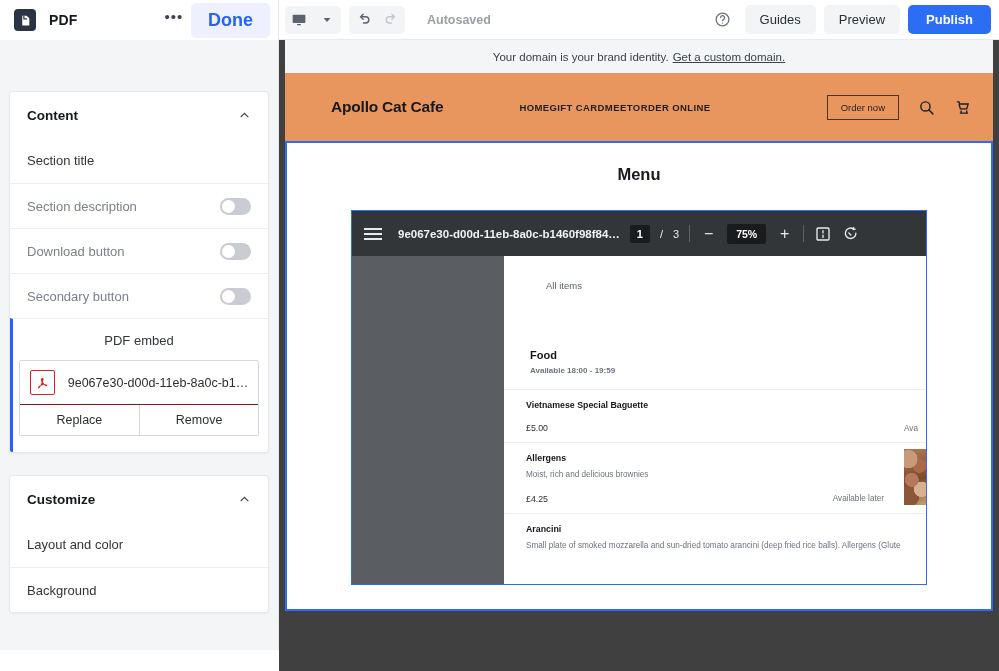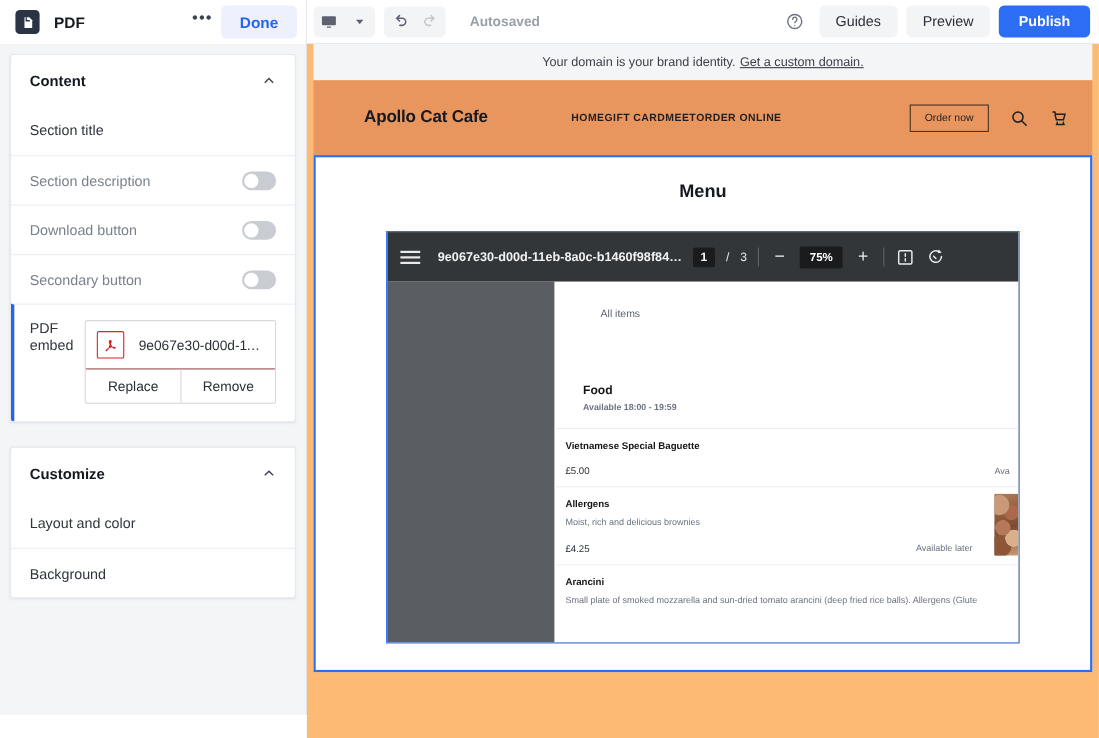--- a/index.html
+++ b/index.html
@@ -38,32 +38,33 @@
   .panel-head-spacer { flex: 1 1 auto; }
   .dots-btn {
     width: 26px; height: 26px; border-radius: 4px;
     display: flex; align-items: center; justify-content: center;
     color: #3d4351; font-size: 15px; letter-spacing: 1px;
     line-height: 4px; padding-bottom: 7px; cursor: pointer;
   }
   .done-btn {
     margin-left: 4px;
     background: #eef1fd; color: #2563f5;
-    font-size: 14px; font-weight: 700;
+    font-size: 18px; font-weight: 700;
     border: none; border-radius: 5px;
     padding: 7px 17px; cursor: pointer;
     font-family: "Liberation Sans", sans-serif;
   }
 
   .panel-body { flex: 1 1 auto; overflow: hidden; padding: 9px 9px 0 9px; }
   .card {
     background: #ffffff; border-radius: 3px;
     border: 1px solid #e6e8eb;
     box-shadow: 0 1px 2px rgba(20,25,35,.05);
     overflow: hidden;
+    margin-top: 42px;
   }
   .card + .card { margin-top: 22px; }
   .card-head {
     height: 46px; padding: 0 17px;
     display: flex; align-items: center; cursor: pointer;
   }
   .card-head .t { font-size: 13.5px; font-weight: 700; color: #14181f; flex: 1 1 auto; }
   .chev { width: 13px; height: 13px; color: #3d4351; }
   .row {
     min-height: 45px; padding: 0 17px;
@@ -79,21 +80,21 @@
     cursor: pointer;
   }
   .toggle .knob {
     position: absolute; top: 2px; left: 2px;
     width: 13px; height: 13px; border-radius: 50%;
     background: #ffffff;
   }
   .row.selected {
     border-left: 3px solid #2563f5;
     padding-left: 14px;
-    flex-direction: row; align-items: flex-start;
+    flex-direction: column; align-items: center;
     padding-top: 14px; padding-bottom: 16px;
   }
   .row.selected .sel-label { font-size: 13px; color: #30353d; margin-bottom: 12px; }
   .file-chip { border: 1px solid #d5d8dd; border-radius: 2px; overflow: hidden; }
   .file-chip-top {
     display: flex; align-items: center;
     padding: 9px 10px; gap: 13px;
   }
   .pdf-ico {
     width: 25px; height: 25px; flex: 0 0 25px;
@@ -131,21 +132,21 @@
   .tb-spacer { flex: 1 1 auto; }
   .help-ico { color: #6b7280; width: 28px; height: 28px; display: flex; align-items: center; justify-content: center; cursor: pointer; }
   .tb-pill {
     background: #f3f4f6; border: none; border-radius: 5px;
     font-size: 13px; color: #2a2f37; padding: 7px 15px;
     margin-left: 6px; cursor: pointer;
     font-family: "Liberation Sans", sans-serif;
   }
   .tb-pill.primary { background: #2b6ef5; color: #ffffff; font-weight: 700; padding: 7px 18px; }
 
-  .canvas { flex: 1 1 auto; background: #fdba74; overflow: hidden; padding: 0 6px; }
+  .canvas { flex: 1 1 auto; background: #404040; overflow: hidden; padding: 0 6px; }
   .domain-bar {
     height: 33px; background: #f4f5f7;
     display: flex; align-items: center; justify-content: center;
     font-size: 11.5px; color: #3c4149;
   }
   .domain-bar a { color: #3c4149; text-decoration: underline; margin-left: 4px; }
 
   .site-header {
     height: 68px; background: #e8955e;
     display: flex; align-items: center; padding: 0 22px 0 46px;
@@ -197,21 +198,21 @@
     background: #191b1d; color: #fff; font-size: 10.5px; font-weight: 700;
     padding: 4px 9px; border-radius: 2px;
   }
   .pdf-ibtn { width: 18px; height: 18px; color: #e9eaec; cursor: pointer; }
   .pdf-body { flex: 1 1 auto; background: #5a5e62; display: flex; overflow: hidden; }
   .pdf-gutter { width: 152px; flex: 0 0 152px; background: #5a5e62; }
   .pdf-page { flex: 1 1 auto; background: #ffffff; padding: 24px 0 0 0; overflow: hidden; position: relative; }
   .all-items { font-size: 9.5px; color: #5b6270; padding-left: 42px; }
   .food-h { font-size: 11px; font-weight: 700; color: #141619; padding-left: 26px; margin-top: 58px; }
   .food-sub { font-size: 8px; font-weight: 700; color: #6b7280; padding-left: 26px; margin-top: 5px; }
-  .mrow { border-top: 1px solid #eceef0; padding: 10px 0 9px 10px; margin-top: 14px; position: relative; }
+  .mrow { border-top: 1px solid #eceef0; padding: 10px 0 9px 22px; margin-top: 14px; position: relative; }
   .m-name { font-size: 8.8px; font-weight: 700; color: #141619; }
   .m-desc { font-size: 8.2px; color: #6b7280; margin-top: 6px; line-height: 1.45; white-space: nowrap; }
   .m-price { font-size: 8.8px; color: #2a2f37; margin-top: 13px; }
   .m-avail { position: absolute; right: 8px; font-size: 8.2px; color: #6b7280; }
   .m-thumb {
     position: absolute; right: 0; top: 6px;
     width: 22px; height: 56px; overflow: hidden;
     background:
       radial-gradient(circle at 20% 18%, #c89a7a 0 18%, transparent 19%),
       radial-gradient(circle at 70% 30%, #a9694a 0 16%, transparent 17%),

